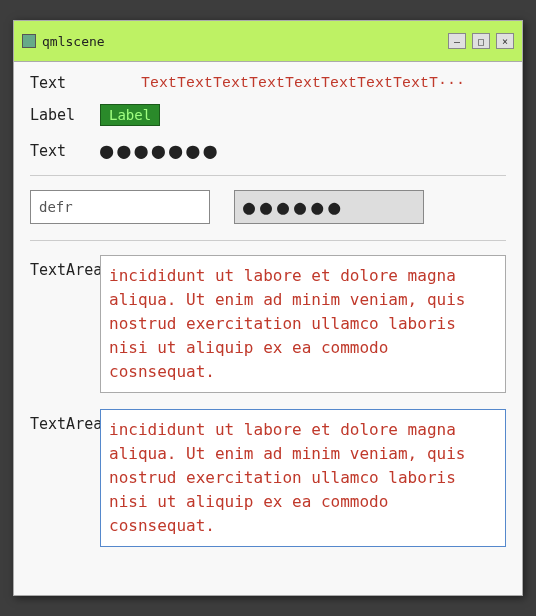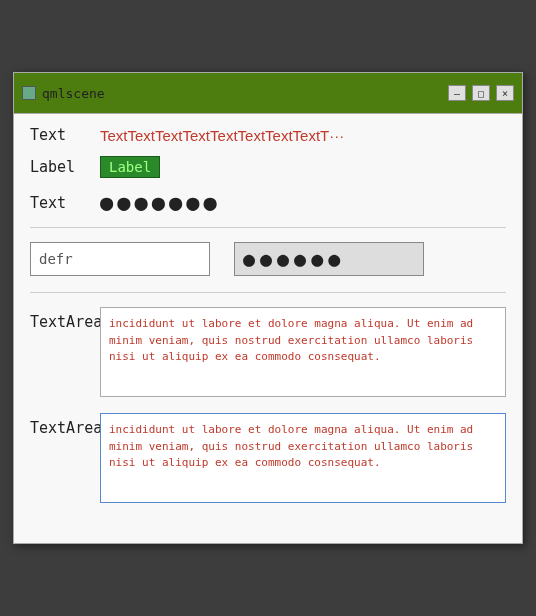--- a/index.html
+++ b/index.html
@@ -11,21 +11,21 @@
       min-height: 100vh;
       font-family: monospace;
     }
     .window {
       width: 510px;
       background: #f0f0f0;
       border: 1px solid #aaa;
       box-shadow: 2px 2px 8px rgba(0,0,0,0.5);
     }
     .title-bar {
-      background: #4d7c0f;
+      background: #bef264;
       border-bottom: 1px solid #aaa;
       display: flex;
       align-items: center;
       justify-content: space-between;
       padding: 20px 8px;
       height: 28px;
     }
     .title-bar-left {
       display: flex;
       align-items: center;
@@ -52,40 +52,41 @@
       border: 1px solid #888;
       background: #e0e0e0;
       display: flex;
       align-items: center;
       justify-content: center;
       font-size: 10px;
       cursor: pointer;
       color: #333;
     }
     .window-content {
-      padding: 12px 16px 24px 16px;
+      padding: 12px 16px 32px 16px;
       background: #f8f8f8;
     }
     .row {
       display: flex;
       align-items: center;
       margin-bottom: 12px;
     }
     .row-label {
       width: 70px;
       font-size: 15px;
       color: #222;
       font-family: monospace;
     }
     .text-row-value {
       color: #c0392b;
-      font-family: Liberation Sans, sans-serif;
+      font-family: Liberation Mono, monospace;
       font-size: 15px;
       overflow: hidden;
       white-space: nowrap;
+      margin-left: 41px;
     }
     .label-green {
       background: #2a8a2a;
       color: #a0ff80;
       padding: 2px 8px;
       font-size: 14px;
       font-family: monospace;
       display: inline-block;
       border: 1px solid #1a5a1a;
     }
@@ -131,21 +132,21 @@
       font-size: 15px;
       color: #222;
       font-family: monospace;
       padding-top: 6px;
     }
     .textarea-box {
       flex: 1;
       border: 1px solid #aaa;
       background: #fff;
       padding: 8px;
-      font-size: 11px;
+      font-size: 16px;
       font-family: monospace;
       color: #c0392b;
       line-height: 1.5;
       min-height: 90px;
     }
     .textarea-box.active {
       border: 1px solid #5588cc;
       background: #fff;
     }
     .divider {

